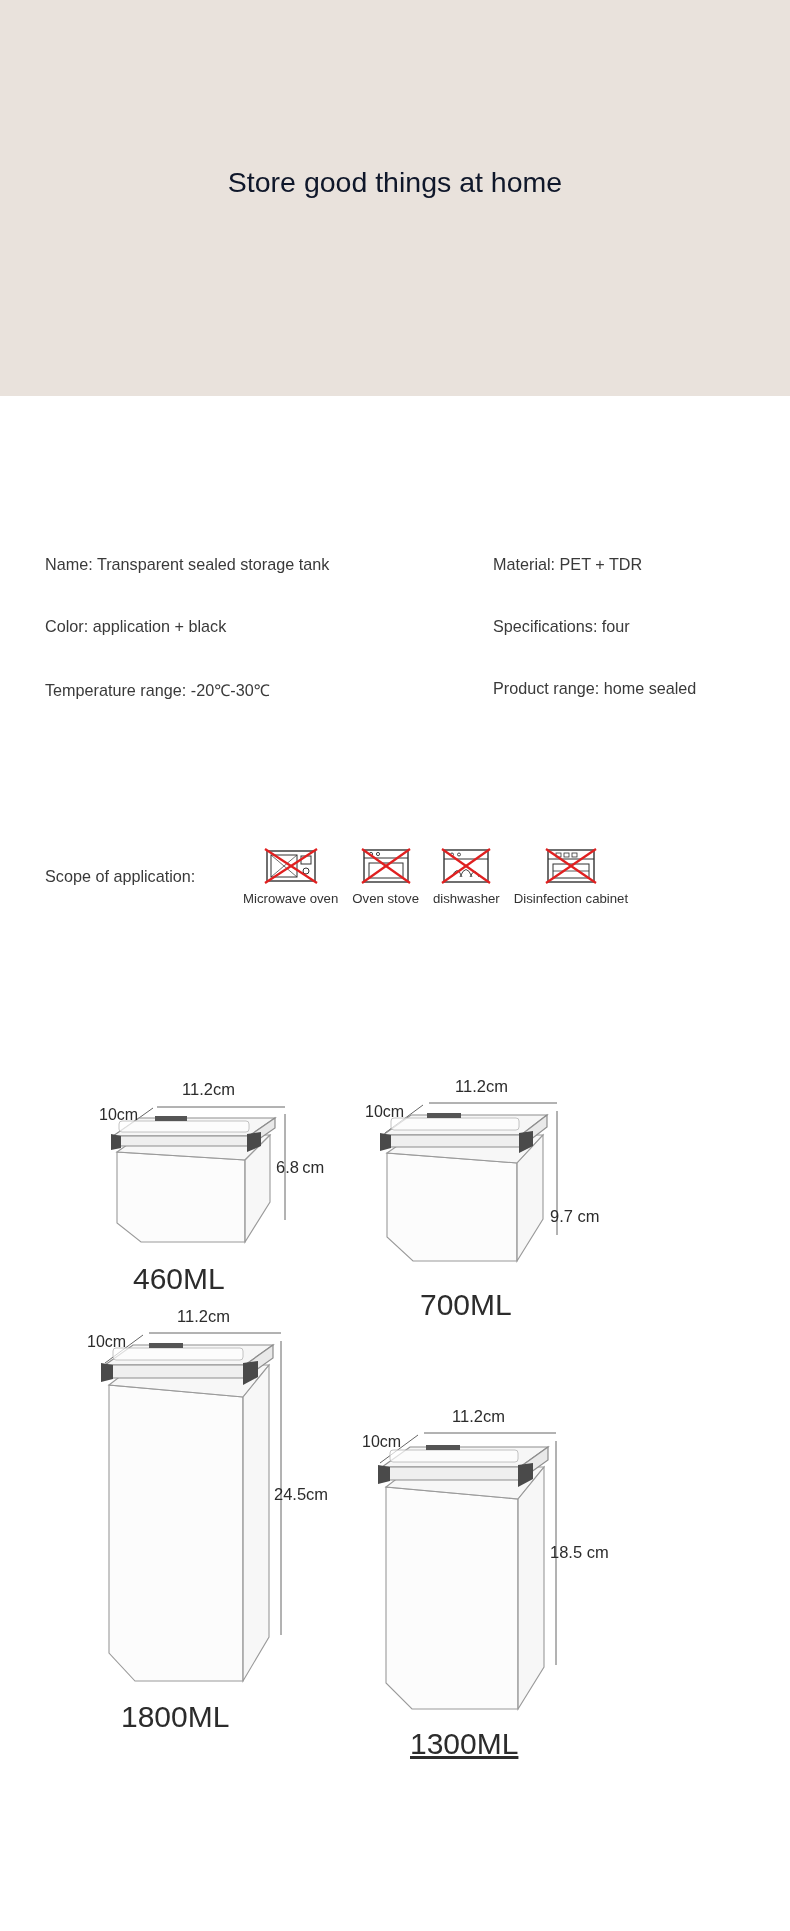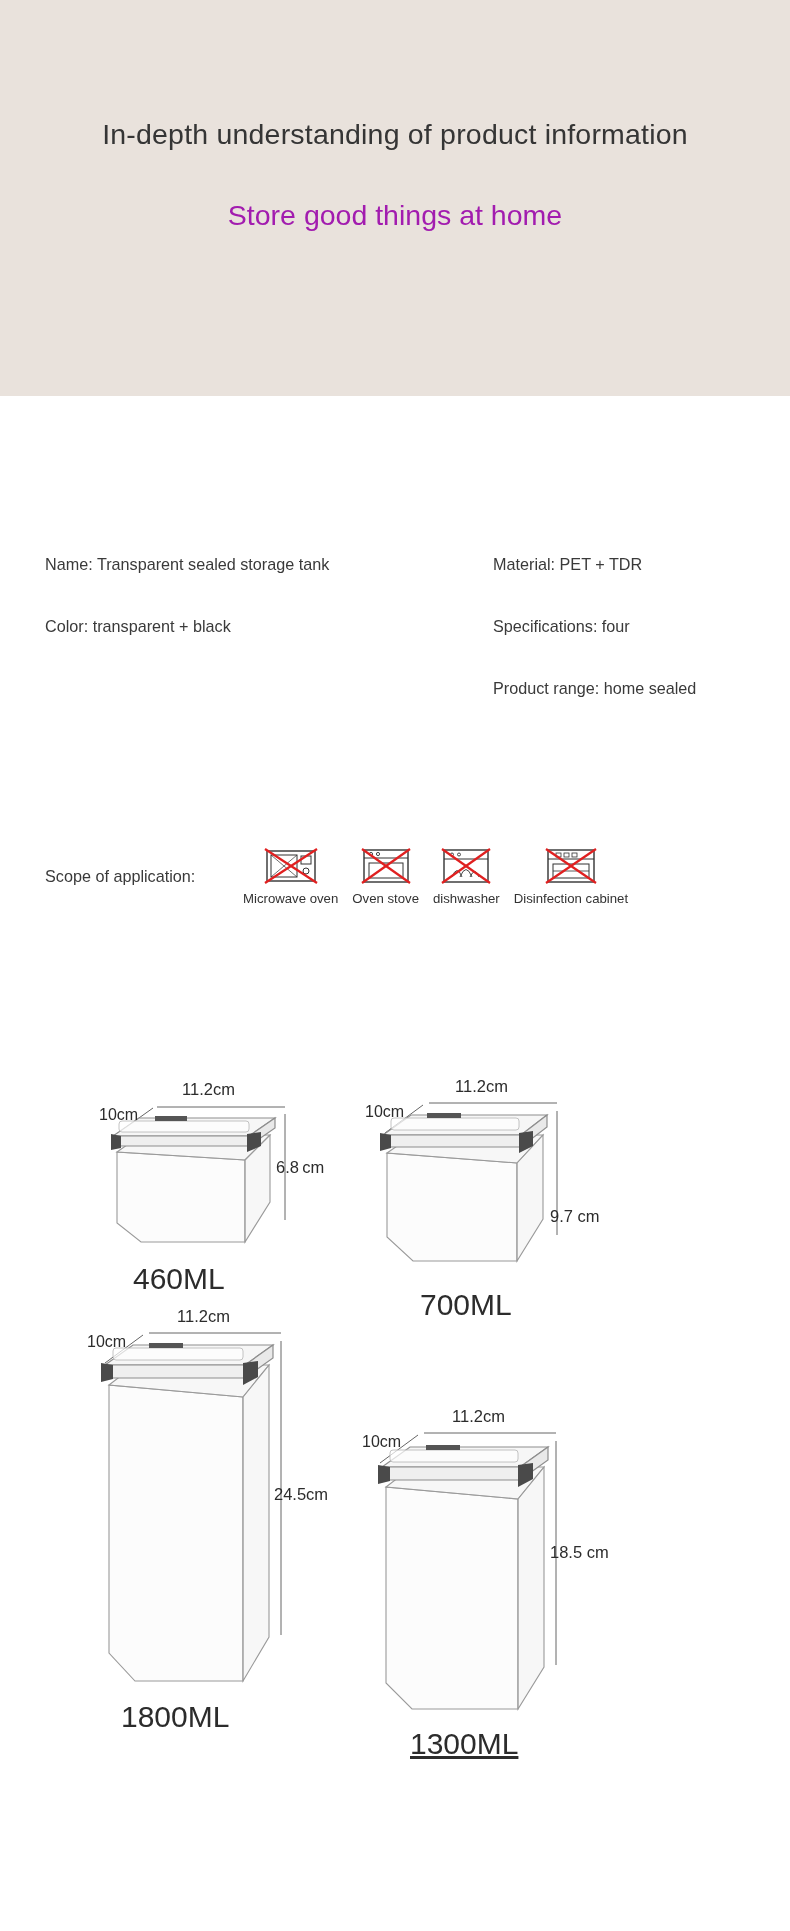--- a/index.html
+++ b/index.html
@@ -31,21 +31,21 @@
     box-sizing: border-box;
   }
   .hero-line1 {
     font-size: 28.5px;
     color: #353535;
     letter-spacing: 0.2px;
     font-weight: 400;
   }
   .hero-line2 {
     font-size: 28.5px;
-    color: #a21caf;
+    color: #0f172a;
     margin-top: 48px;
     font-weight: 400;
   }
 
   
   .specs {
     position: absolute;
     left: 0;
     top: 555px;
     width: 685px;
@@ -132,28 +132,28 @@
     font-size: 16.5px;
     color: #2c2c2c;
     white-space: nowrap;
   }
   .dim.small { font-size: 16px; }
 </style>
 </head>
 <body>
 
 <div class="hero">
-  <div class="hero-line1">In-depth understanding of product information</div>
   <div class="hero-line2">Store good things at home</div>
 </div>
 
 <div class="specs">
   <div class="spec-col left">
     <div class="spec-row">Name: Transparent sealed storage tank</div>
-    <div class="spec-row">Color: transparent + black</div>
+    <div class="spec-row">Color: application + black</div>
+    <div class="spec-row">Temperature range: -20℃-30℃</div>
   </div>
   <div class="spec-col right">
     <div class="spec-row">Material: PET + TDR</div>
     <div class="spec-row">Specifications: four</div>
     <div class="spec-row">Product range: home sealed</div>
   </div>
 </div>
 
 <div class="scope">
   <div class="scope-label">Scope of application:</div>

